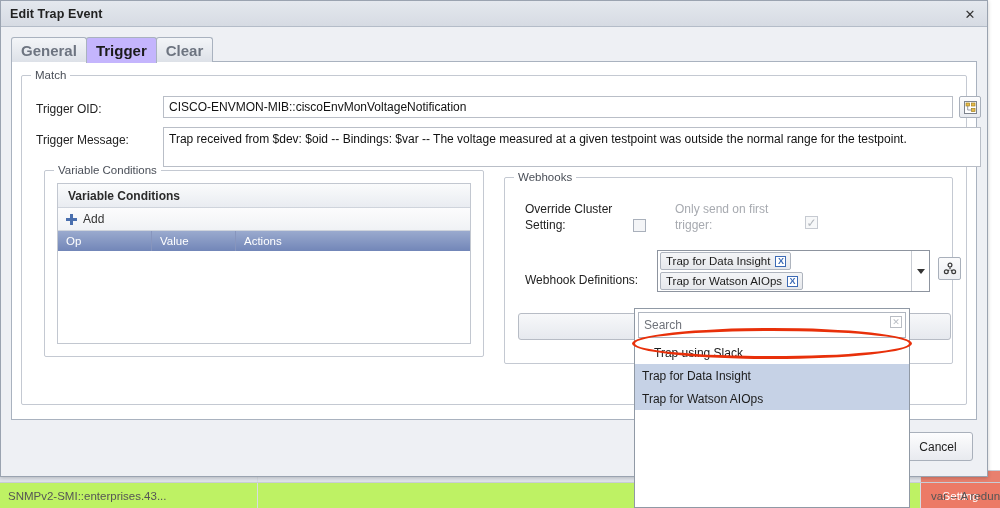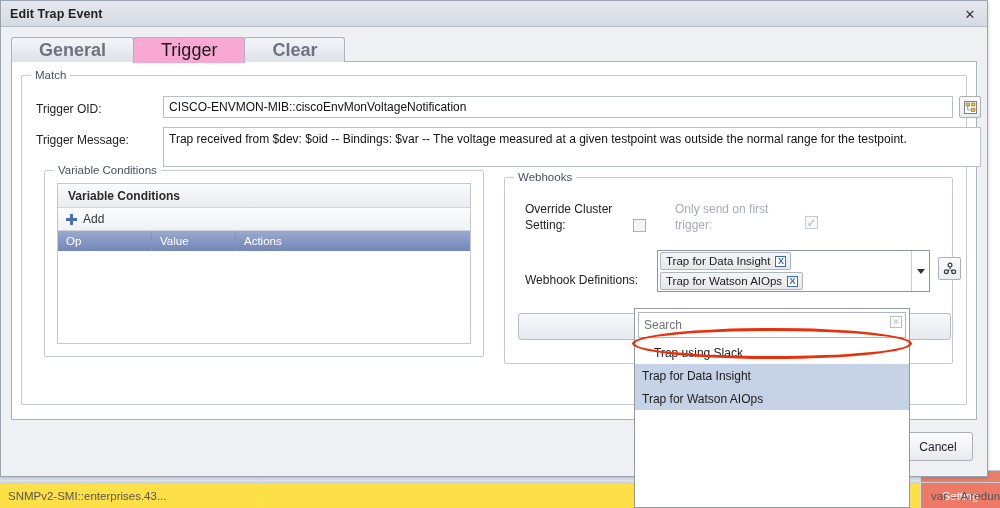--- a/index.html
+++ b/index.html
@@ -15,21 +15,21 @@
 
   
   #bg-page { position: absolute; inset: 0; background: #ffffff; }
 
   #bg-table { position: absolute; left: 0; top: 470px; width: 1000px; height: 38px; }
   .bg-row {
     position: absolute; left: 0; width: 1000px;
     font-size: 11.5px; color: #555;
   }
   .bg-row-top { top: 0; height: 13px; background: #dfe3ea; border-top: 1px solid #c8cdd6; border-bottom: 1px solid #c8cdd6; }
-  .bg-row-main { top: 13px; height: 25px; background: #fde047; }
+  .bg-row-main { top: 13px; height: 25px; background: #bef264; }
   .bg-cell {
     position: absolute; top: 0; height: 100%;
     display: flex; align-items: center;
     padding: 0 8px;
     border-right: 1px solid #d7dbe2;
     white-space: nowrap; overflow: hidden;
   }
   .bg-critical {
     background: #ec7a66; color: #ffffff; justify-content: center;
     border-right: none;
@@ -75,35 +75,35 @@
     display: flex; align-items: flex-end;
   }
   #tab-strip:after {
     content: ""; position: absolute; left: 0; right: 0; bottom: 0;
     border-bottom: 1px solid #a9b2bf;
   }
   .tab {
     position: relative; z-index: 2;
     height: 25px; min-width: 46px;
     display: flex; align-items: center; justify-content: center;
-    padding: 0 27px;
-    font-size: 18px;
+    padding: 0 9px;
+    font-size: 15px;
     border: 1px solid #a9b2bf;
     border-bottom: none;
     border-radius: 3px 3px 0 0;
     margin-right: -1px;
     cursor: pointer;
   }
   .tab.inactive {
     background: linear-gradient(to bottom, #f3f5f8 0%, #dde1e8 100%);
     color: #6d7480; font-weight: bold;
   }
   .tab.active {
-    background: #f9a8d4;
-    color: #1b1b1b; font-weight: normal;
+    background: #c4b5fd;
+    color: #1b1b1b; font-weight: bold;
     height: 26px; margin-bottom: -1px;
   }
 
   
   #tab-panel {
     position: absolute;
     left: 10px; right: 10px; top: 35px; bottom: 0;
     background: #ffffff;
     border: 1px solid #a9b2bf;
     border-top: none;

